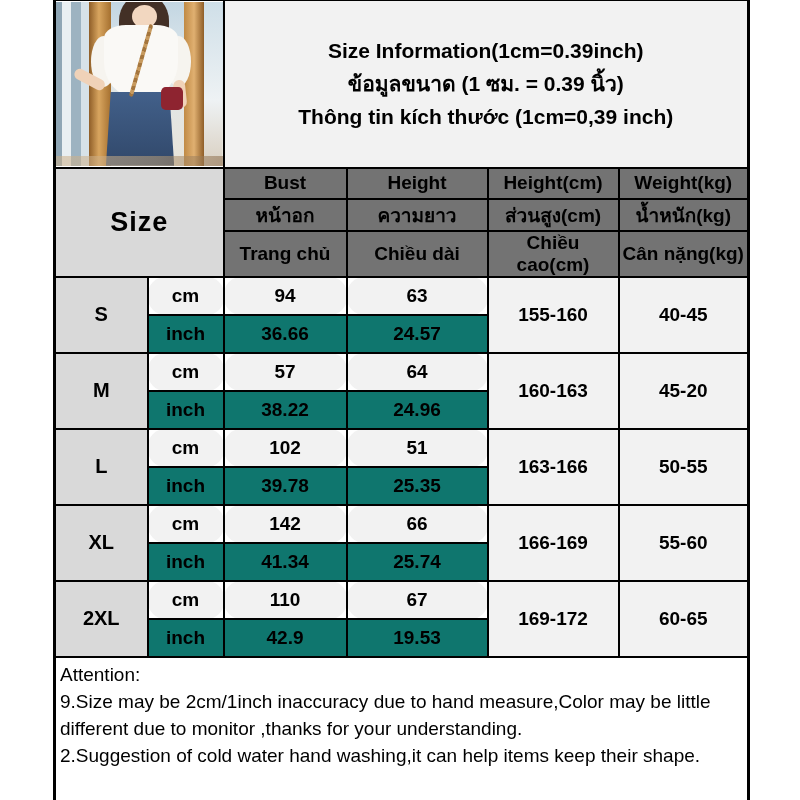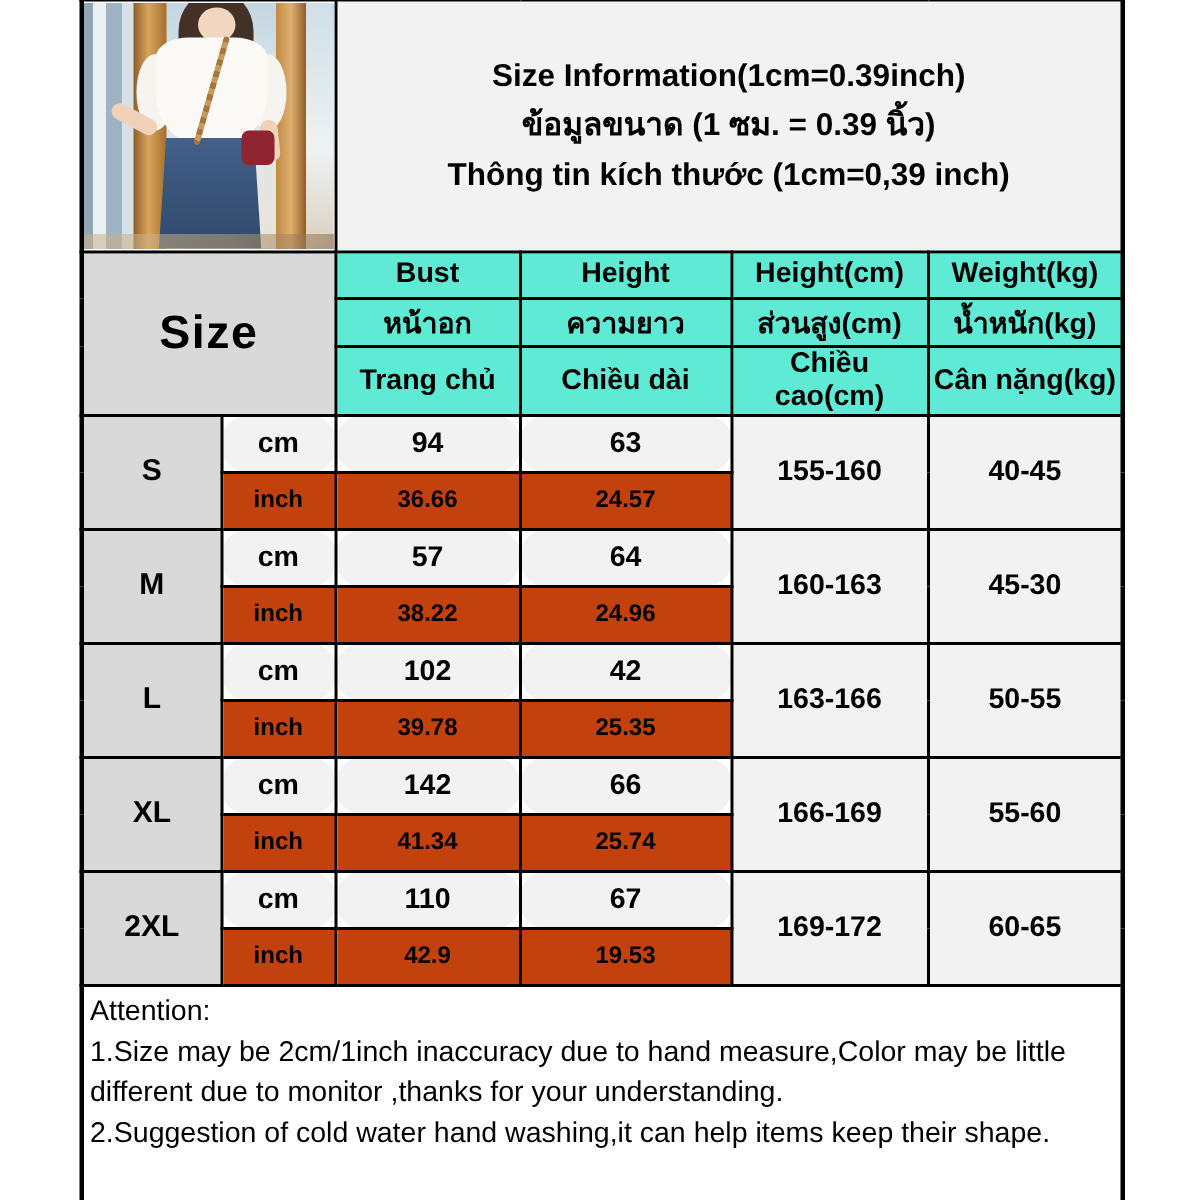--- a/index.html
+++ b/index.html
@@ -18,25 +18,25 @@
     color:#000; font-weight:bold; overflow:hidden;
   }
   tr.r-top  { height:168px; }
   tr.r-hdr  { height:31px;  }
   tr.r-data { height:38px;  }
   tr.r-att  { height:152px; }
 
   .photo-cell { background:#fff; padding:0; }
   .title-cell { background:#f2f2f2; font-size:21px; line-height:33px; }
 
-  .hdr-cell   { background:#5eead4; font-size:19px; }
-  .size-cell  { background:#d9d9d9; font-size:31px; letter-spacing:1px;text-align:center; }
+  .hdr-cell   { background:#737373; font-size:19px; }
+  .size-cell  { background:#d9d9d9; font-size:27px; letter-spacing:1px;text-align:center; }
   .size-label { background:#d9d9d9; font-size:20px; }
   .cmbg    { background:#f2f2f2; font-size:19px;border-radius:17px; }
-  .whitebg { background:#c2410c; font-size:16px; }
+  .whitebg { background:#0f766e; font-size:19px; }
   .rangebg { background:#f2f2f2; font-size:19px; }
 
   .att-cell {
     background:#ffffff; font-weight:normal; text-align:left; vertical-align:top;
     font-size:19px; line-height:27px; padding:3px 6px 0 4px;
   }
 
   
   .photo { position:relative; width:100%; height:164px; overflow:hidden;
            background:linear-gradient(180deg,#c3d6e2 0%,#dde7ec 35%,#e9e4d9 100%); }
@@ -151,33 +151,33 @@
       <td class="whitebg">36.66</td>
       <td class="whitebg">24.57</td>
     </tr>
 
     <tr class="r-data">
       <td class="size-label" rowspan="2">M</td>
       <td class="cmbg">cm</td>
       <td class="cmbg">57</td>
       <td class="cmbg">64</td>
       <td class="rangebg" rowspan="2">160-163</td>
-      <td class="rangebg" rowspan="2">45-30</td>
+      <td class="rangebg" rowspan="2">45-20</td>
     </tr>
     <tr class="r-data">
       <td class="whitebg">inch</td>
       <td class="whitebg">38.22</td>
       <td class="whitebg">24.96</td>
     </tr>
 
     <tr class="r-data">
       <td class="size-label" rowspan="2">L</td>
       <td class="cmbg">cm</td>
       <td class="cmbg">102</td>
-      <td class="cmbg">42</td>
+      <td class="cmbg">51</td>
       <td class="rangebg" rowspan="2">163-166</td>
       <td class="rangebg" rowspan="2">50-55</td>
     </tr>
     <tr class="r-data">
       <td class="whitebg">inch</td>
       <td class="whitebg">39.78</td>
       <td class="whitebg">25.35</td>
     </tr>
 
     <tr class="r-data">
@@ -204,19 +204,19 @@
     </tr>
     <tr class="r-data">
       <td class="whitebg">inch</td>
       <td class="whitebg">42.9</td>
       <td class="whitebg">19.53</td>
     </tr>
 
     <tr class="r-att">
       <td class="att-cell" colspan="6">
         <div>Attention:</div>
-        <div>1.Size may be 2cm/1inch inaccuracy due to hand measure,Color may be little different due to monitor ,thanks for your understanding.</div>
+        <div>9.Size may be 2cm/1inch inaccuracy due to hand measure,Color may be little different due to monitor ,thanks for your understanding.</div>
         <div>2.Suggestion of cold water hand washing,it can help items keep their shape.</div>
       </td>
     </tr>
   </tbody>
     </table>
 </div>
 
 </body></html>

